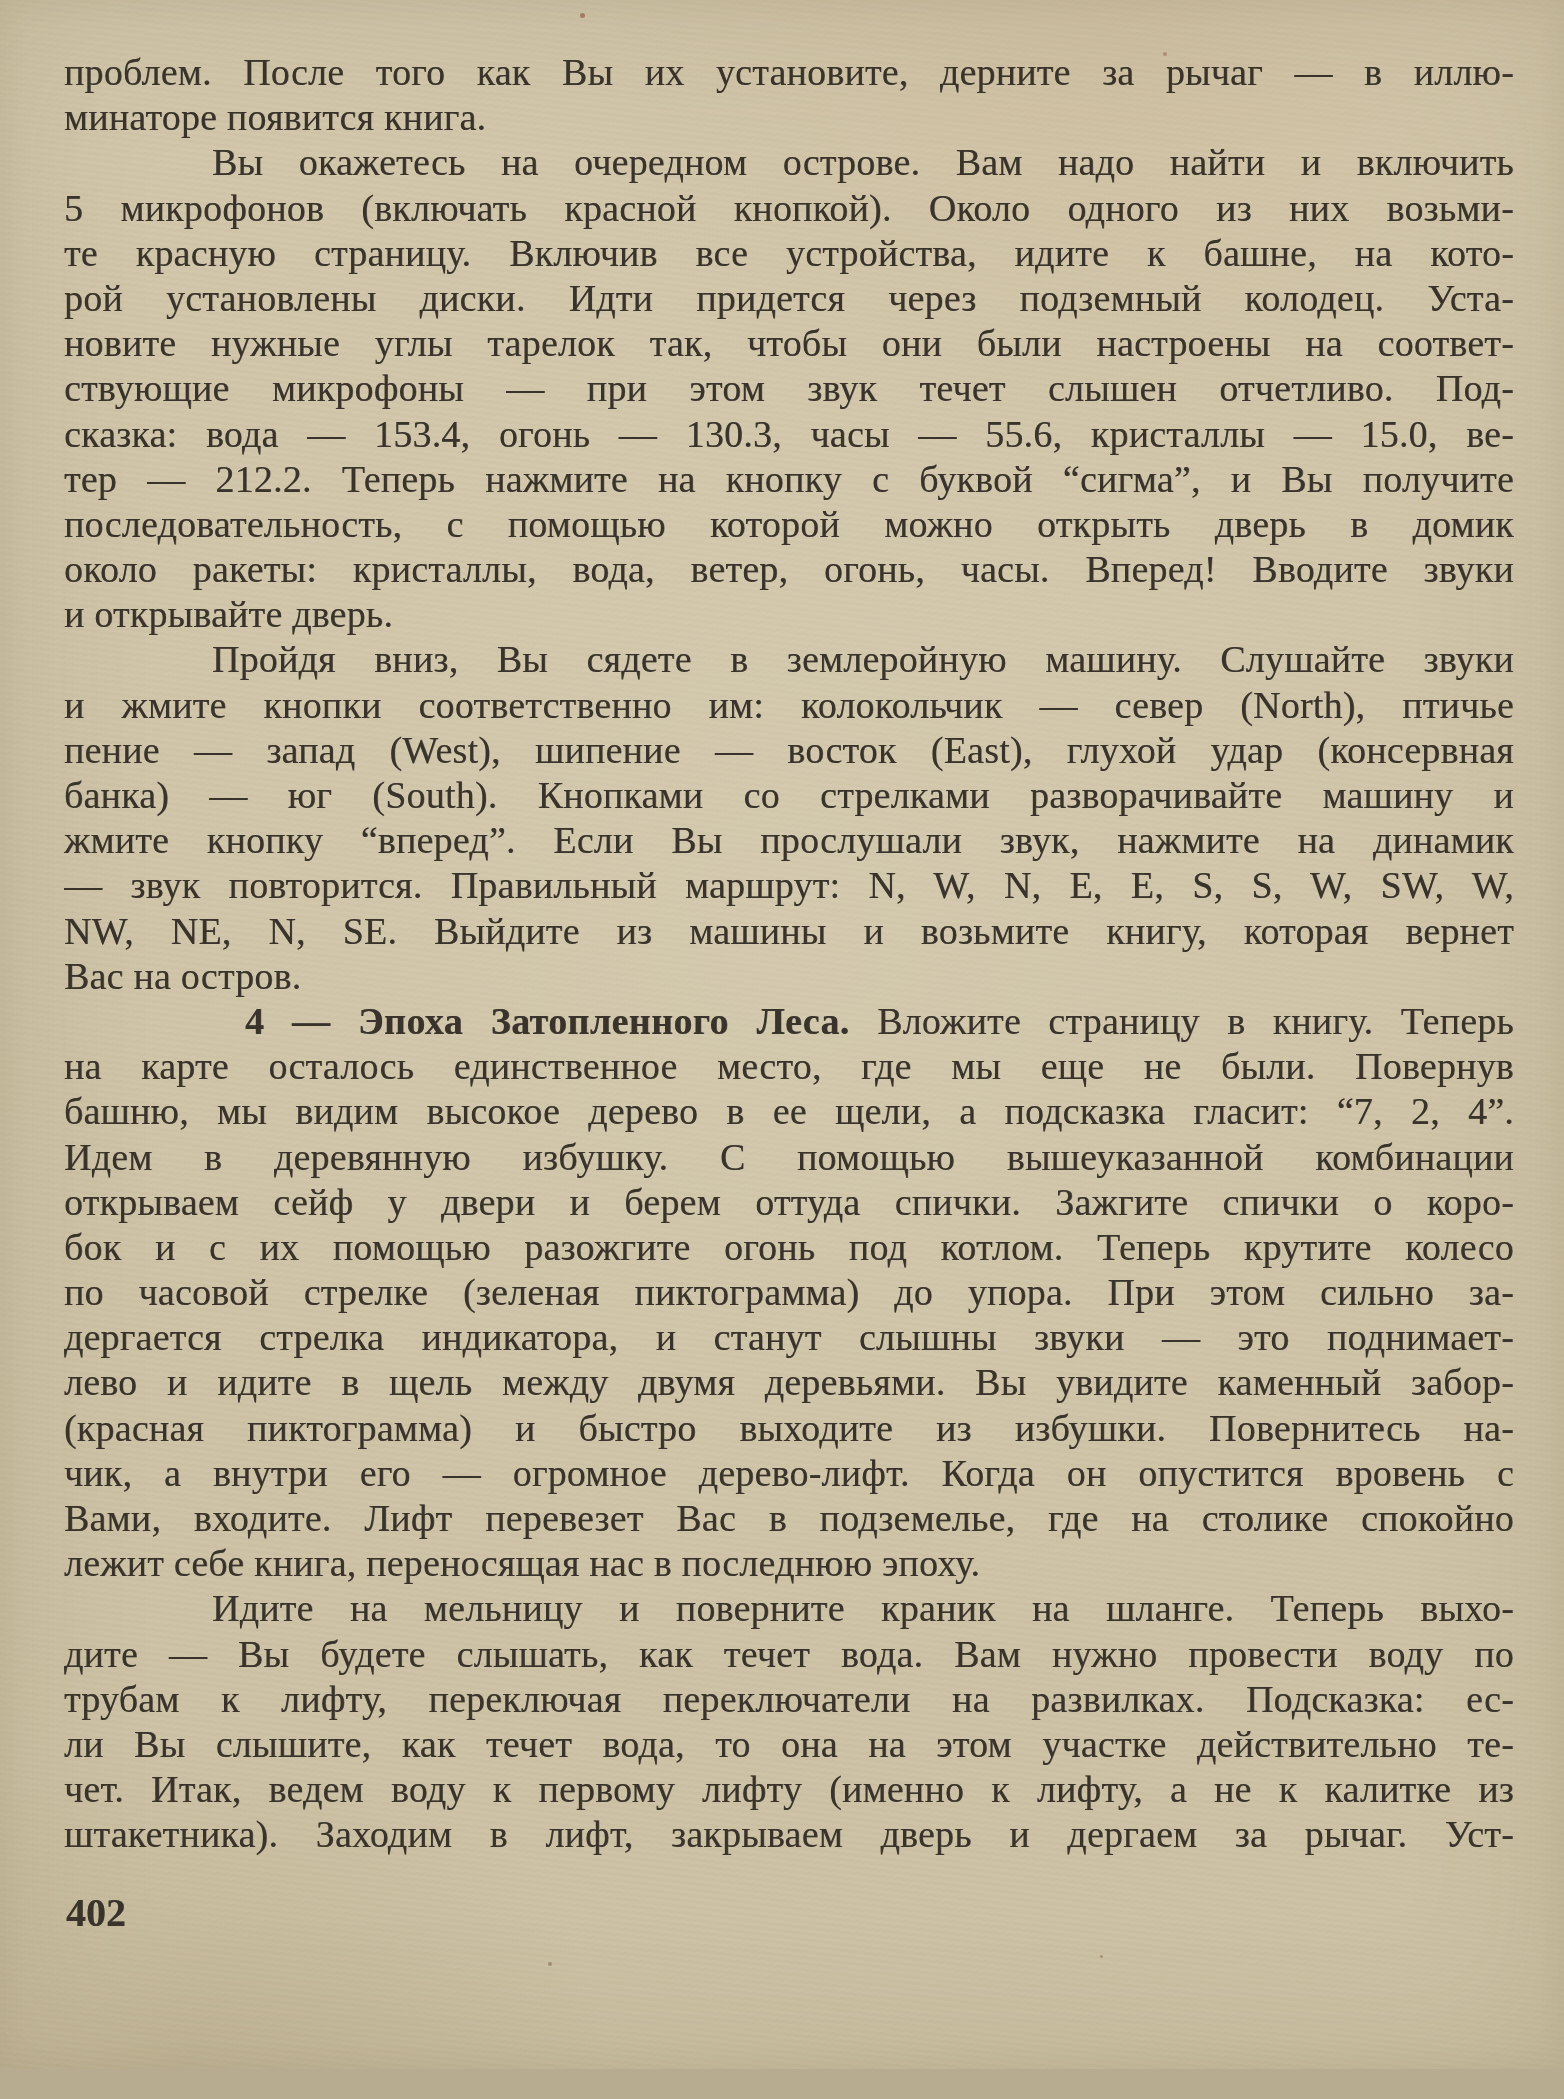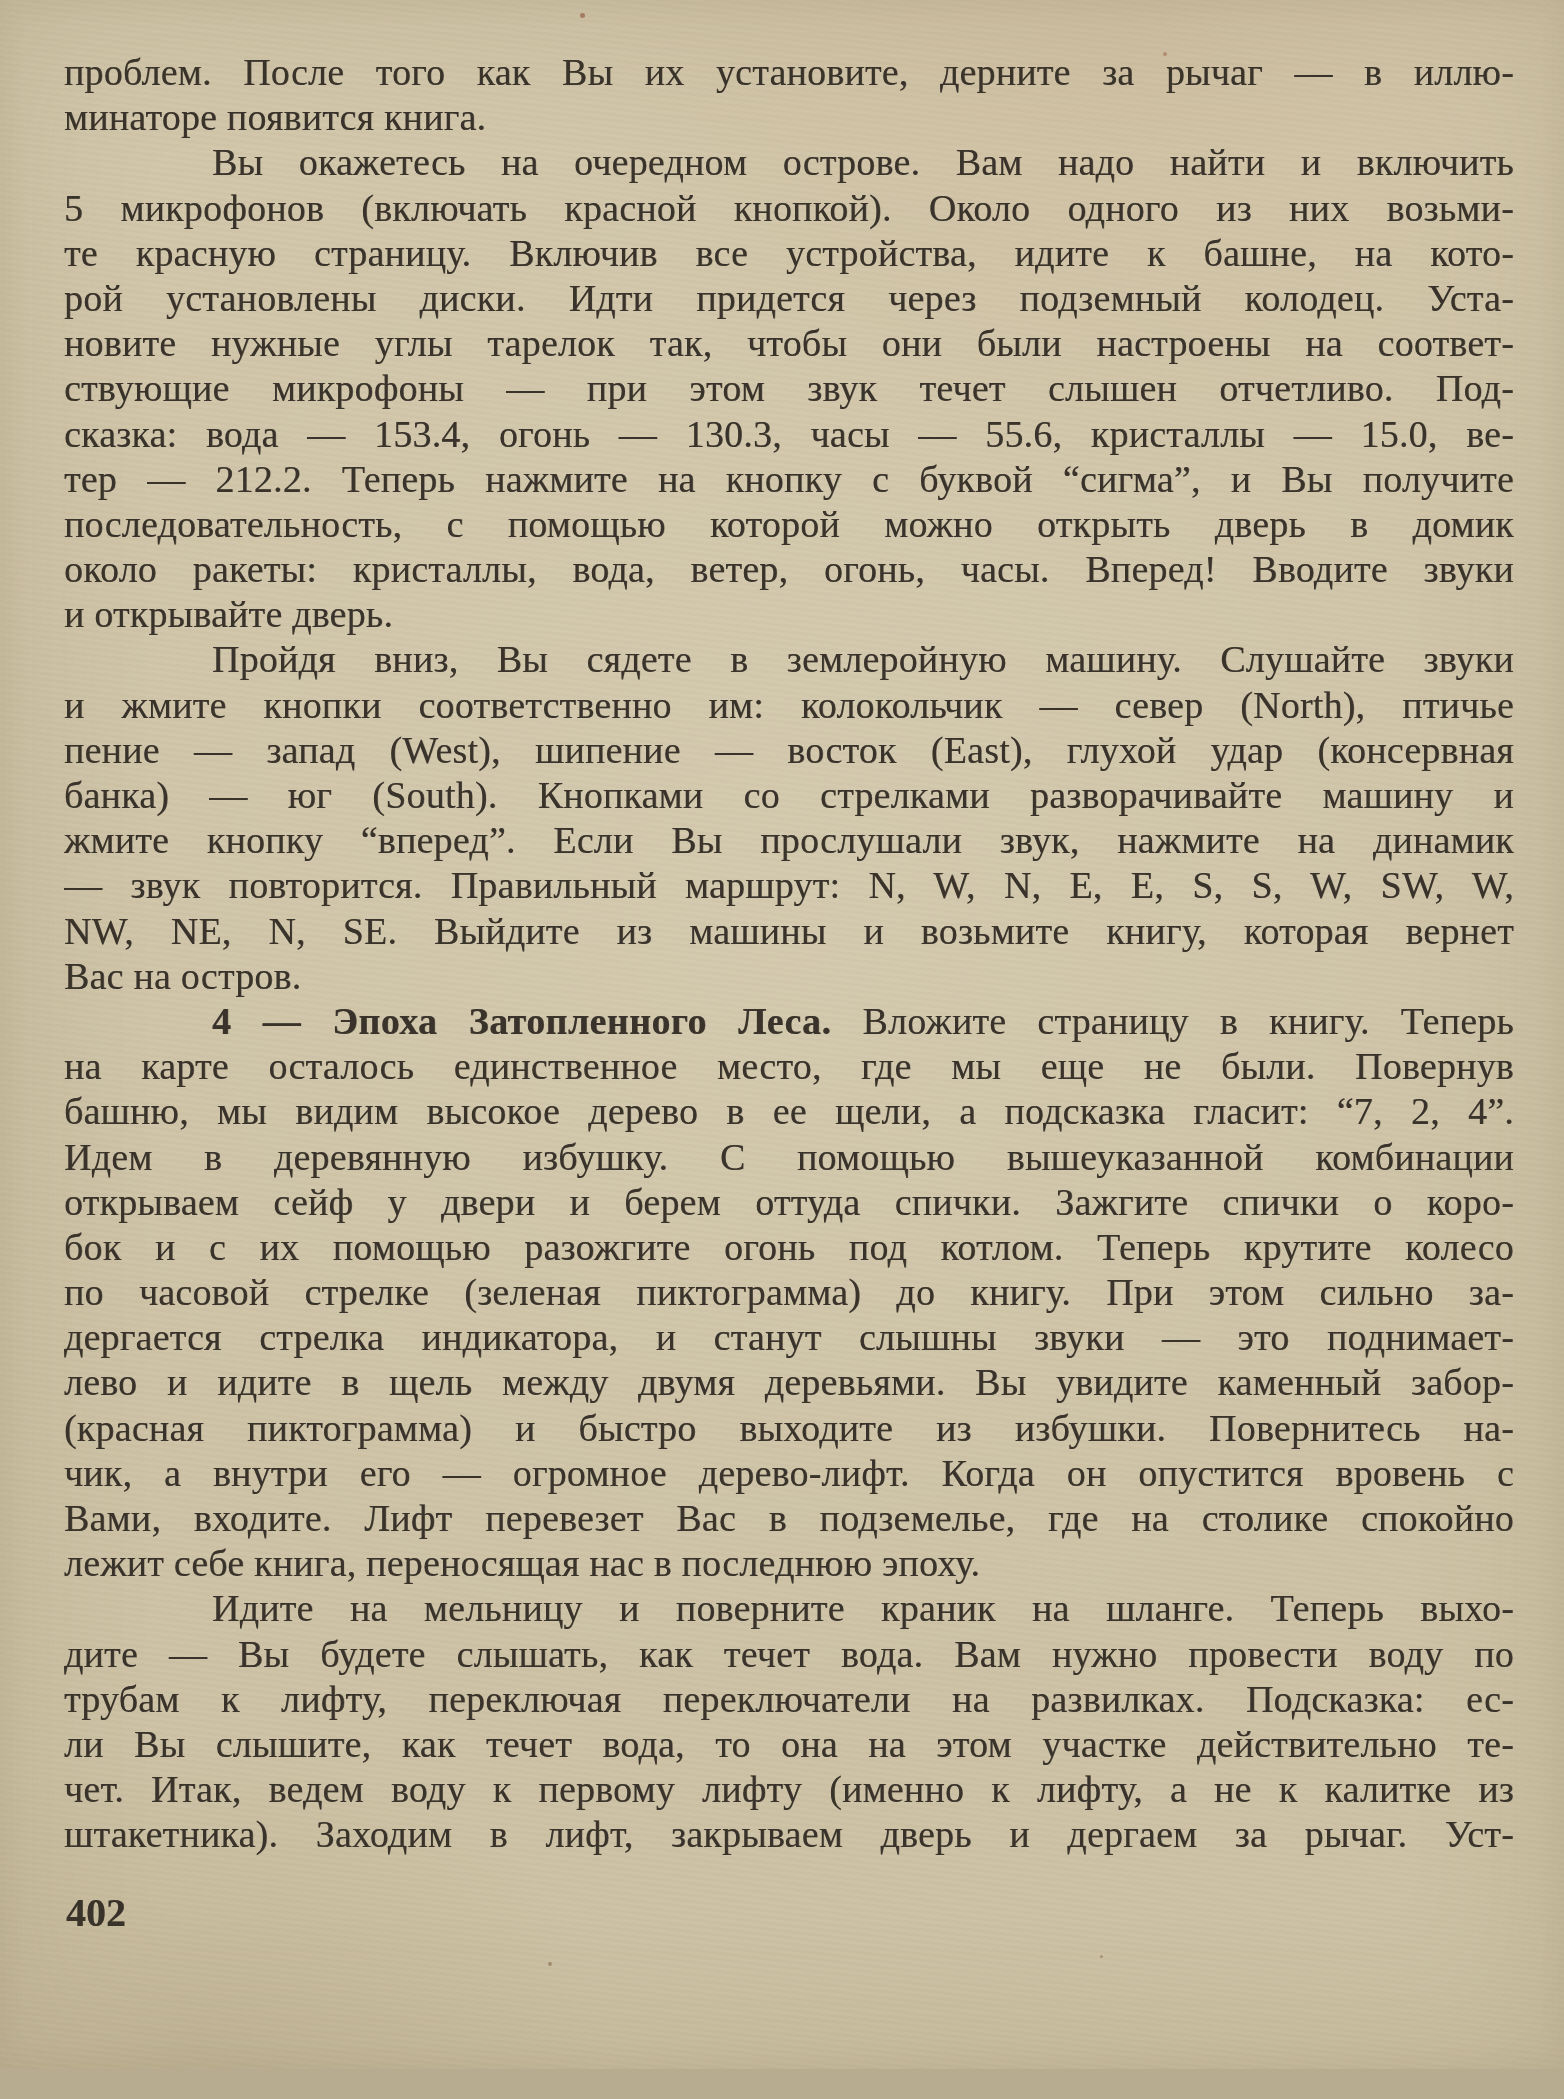--- a/index.html
+++ b/index.html
@@ -48,20 +48,21 @@
   .line.last {
     text-align: left;
     text-align-last: left;
   }
   .line.indent {
     padding-left: 148px;
   }
   .line b {
     font-weight: bold;
     letter-spacing: 0.4px;
+    margin-left: 33px;
   }
   .page-number {
     position: absolute;
     left: 66px;
     top: 1890px;
     font-size: 40px;
     line-height: 45px;
     font-weight: bold;
     text-shadow: 0.3px 0 0 rgba(57,51,43,0.5);
   }
@@ -105,21 +106,21 @@
       <div class="line">жмите кнопку “вперед”. Если Вы прослушали звук, нажмите на динамик</div>
       <div class="line">— звук повторится. Правильный маршрут: N, W, N, E, E, S, S, W, SW, W,</div>
       <div class="line">NW, NE, N, SE. Выйдите из машины и возьмите книгу, которая вернет</div>
       <div class="line last">Вас на остров.</div>
       <div class="line indent"><b>4 — Эпоха Затопленного Леса.</b> Вложите страницу в книгу. Теперь</div>
       <div class="line">на карте осталось единственное место, где мы еще не были. Повернув</div>
       <div class="line">башню, мы видим высокое дерево в ее щели, а подсказка гласит: “7, 2, 4”.</div>
       <div class="line">Идем в деревянную избушку. С помощью вышеуказанной комбинации</div>
       <div class="line">открываем сейф у двери и берем оттуда спички. Зажгите спички о коро-</div>
       <div class="line">бок и с их помощью разожгите огонь под котлом. Теперь крутите колесо</div>
-      <div class="line">по часовой стрелке (зеленая пиктограмма) до книгу. При этом сильно за-</div>
+      <div class="line">по часовой стрелке (зеленая пиктограмма) до упора. При этом сильно за-</div>
       <div class="line">дергается стрелка индикатора, и станут слышны звуки — это поднимает-</div>
       <div class="line">лево и идите в щель между двумя деревьями. Вы увидите каменный забор-</div>
       <div class="line">(красная пиктограмма) и быстро выходите из избушки. Повернитесь на-</div>
       <div class="line">чик, а внутри его — огромное дерево-лифт. Когда он опустится вровень с</div>
       <div class="line">Вами, входите. Лифт перевезет Вас в подземелье, где на столике спокойно</div>
       <div class="line last">лежит себе книга, переносящая нас в последнюю эпоху.</div>
       <div class="line indent">Идите на мельницу и поверните краник на шланге. Теперь выхо-</div>
       <div class="line">дите — Вы будете слышать, как течет вода. Вам нужно провести воду по</div>
       <div class="line">трубам к лифту, переключая переключатели на развилках. Подсказка: ес-</div>
       <div class="line">ли Вы слышите, как течет вода, то она на этом участке действительно те-</div>

